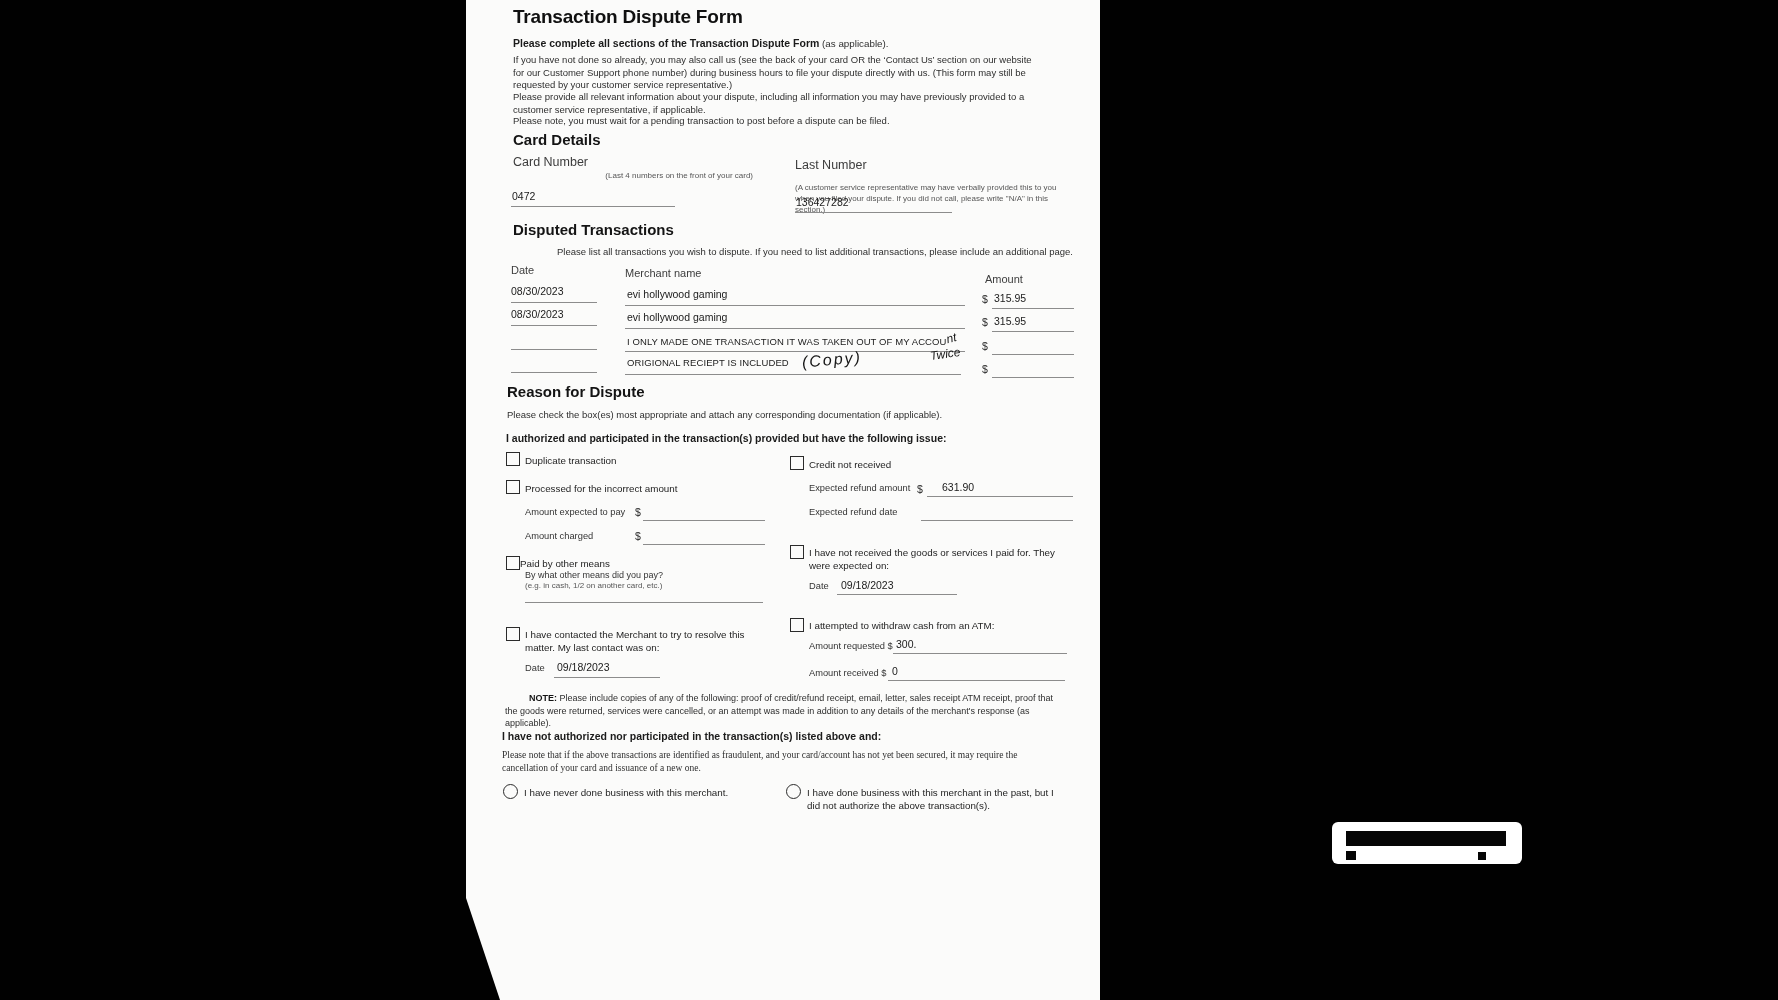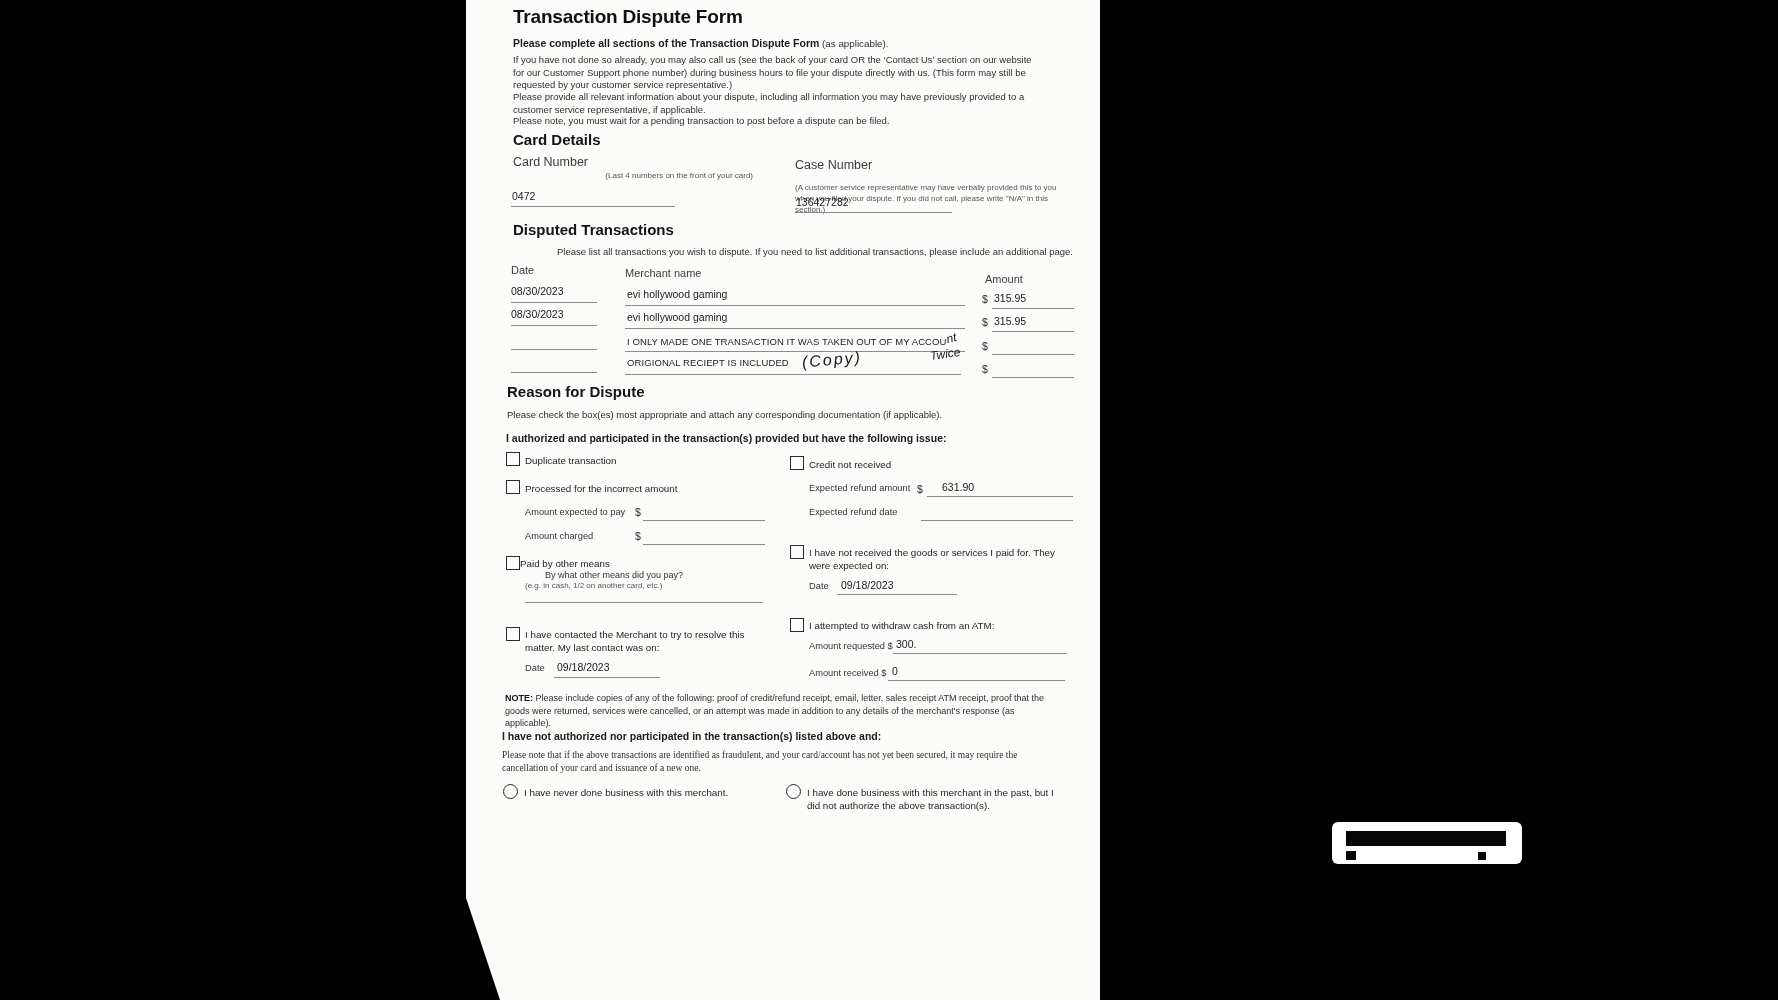--- a/index.html
+++ b/index.html
@@ -59,21 +59,21 @@
   <div class="abs body-txt" style="left:47px;top:91px;width:532px;">Please provide all relevant information about your dispute, including all information you may have previously provided to a customer service representative, if applicable.</div>
   <div class="abs body-txt" style="left:47px;top:115px;width:532px;">Please note, you must wait for a pending transaction to post before a dispute can be filed.</div>
 
   <div class="abs h2" style="left:47px;top:131px;">Card Details</div>
 
   <div class="abs flabel" style="left:47px;top:155px;">Card Number</div>
   <div class="abs fnote" style="left:47px;top:171px;width:240px;text-align:right;">(Last 4 numbers on the front of your card)</div>
   <div class="abs val" style="left:46px;top:190px;">0472</div>
   <div class="line" style="left:45px;top:206px;width:164px;"></div>
 
-  <div class="abs flabel" style="left:329px;top:158px;">Case Number</div>
+  <div class="abs flabel" style="left:329px;top:158px;">Last Number</div>
   <div class="abs fnote" style="left:329px;top:175px;width:270px;margin-top:8px;">(A customer service representative may have verbally provided this to you when you filed your dispute. If you did not call, please write "N/A" in this section.)</div>
   <div class="abs val" style="left:330px;top:196px;">136427282</div>
   <div class="line" style="left:329px;top:212px;width:157px;"></div>
 
   <div class="abs h2" style="left:47px;top:221px;">Disputed Transactions</div>
   <div class="abs body-txt" style="left:47px;top:246px;width:545px;padding-left:44px;">Please list all transactions you wish to dispute. If you need to list additional transactions, please include an additional page.</div>
 
   <div class="abs collabel" style="left:45px;top:264px;">Date</div>
   <div class="abs collabel" style="left:159px;top:267px;">Merchant name</div>
   <div class="abs collabel" style="left:519px;top:273px;">Amount</div>
@@ -130,21 +130,21 @@
   <div class="abs dollar" style="left:169px;top:506px;">$</div>
   <div class="abs val" style="left:180px;top:505px;"></div>
   <div class="line" style="left:177px;top:520px;width:122px;"></div>
   <div class="abs sublabel" style="left:59px;top:531px;">Amount charged</div>
   <div class="abs dollar" style="left:169px;top:530px;">$</div>
   <div class="abs val" style="left:180px;top:529px;"></div>
   <div class="line" style="left:177px;top:544px;width:122px;"></div>
 
   <div class="cb" style="left:40px;top:556px;"></div>
   <div class="abs cblabel" style="left:54px;top:557px;">Paid by other means</div>
-  <div class="abs sublabel" style="left:59px;top:570px;font-size:9px;margin-left:20px;">By what other means did you pay?</div>
+  <div class="abs sublabel" style="left:59px;top:570px;font-size:9px;">By what other means did you pay?</div>
   <div class="abs fnote" style="left:59px;top:581px;">(e.g. in cash, 1/2 on another card, etc.)</div>
   <div class="abs val" style="left:61px;top:588px;"></div>
   <div class="line" style="left:59px;top:602px;width:238px;"></div>
 
   <div class="cb" style="left:40px;top:627px;"></div>
   <div class="abs cblabel" style="left:59px;top:628px;width:238px;">I have contacted the Merchant to try to resolve this matter. My last contact was on:</div>
   <div class="abs sublabel" style="left:59px;top:663px;">Date</div>
   <div class="abs val" style="left:91px;top:661px;">09/18/2023</div>
   <div class="line" style="left:88px;top:677px;width:106px;"></div>
 
@@ -167,21 +167,21 @@
   <div class="cb" style="left:324px;top:618px;"></div>
   <div class="abs cblabel" style="left:343px;top:619px;">I attempted to withdraw cash from an ATM:</div>
   <div class="abs sublabel" style="left:343px;top:641px;">Amount requested $</div>
   <div class="abs val" style="left:430px;top:638px;">300.</div>
   <div class="line" style="left:427px;top:653px;width:174px;"></div>
   <div class="abs sublabel" style="left:343px;top:668px;">Amount received $</div>
   <div class="abs val" style="left:426px;top:665px;">0</div>
   <div class="line" style="left:422px;top:680px;width:177px;"></div>
 
   <div class="abs note-txt" style="left:39px;top:692px;width:556px;">
-    <span style="font-weight:bold;color:#141414;">NOTE:</span><span> Please include copies of any of the following: proof of credit/refund receipt, email, letter, sales receipt ATM receipt, proof that the goods were returned, services were cancelled, or an attempt was made in addition to any details of the merchant's response (as applicable).</span>
+    <span style="font-weight:bold;color:#141414;margin-left:24px;">NOTE:</span><span> Please include copies of any of the following: proof of credit/refund receipt, email, letter, sales receipt ATM receipt, proof that the goods were returned, services were cancelled, or an attempt was made in addition to any details of the merchant's response (as applicable).</span>
   </div>
 
   <div class="abs h3" style="left:36px;top:730px;width:520px;">I have not authorized nor participated in the transaction(s) listed above and:</div>
   <div class="abs body-txt" style="left:36px;top:749px;width:556px;font-family:Liberation Serif, serif;">Please note that if the above transactions are identified as fraudulent, and your card/account has not yet been secured, it may require the cancellation of your card and issuance of a new one.</div>
 
   <div class="radio" style="left:37px;top:784px;"></div>
   <div class="abs cblabel" style="left:58px;top:786px;">I have never done business with this merchant.</div>
 
   <div class="radio" style="left:320px;top:784px;"></div>
   <div class="abs cblabel" style="left:341px;top:786px;width:252px;">I have done business with this merchant in the past, but I did not authorize the above transaction(s).</div>

